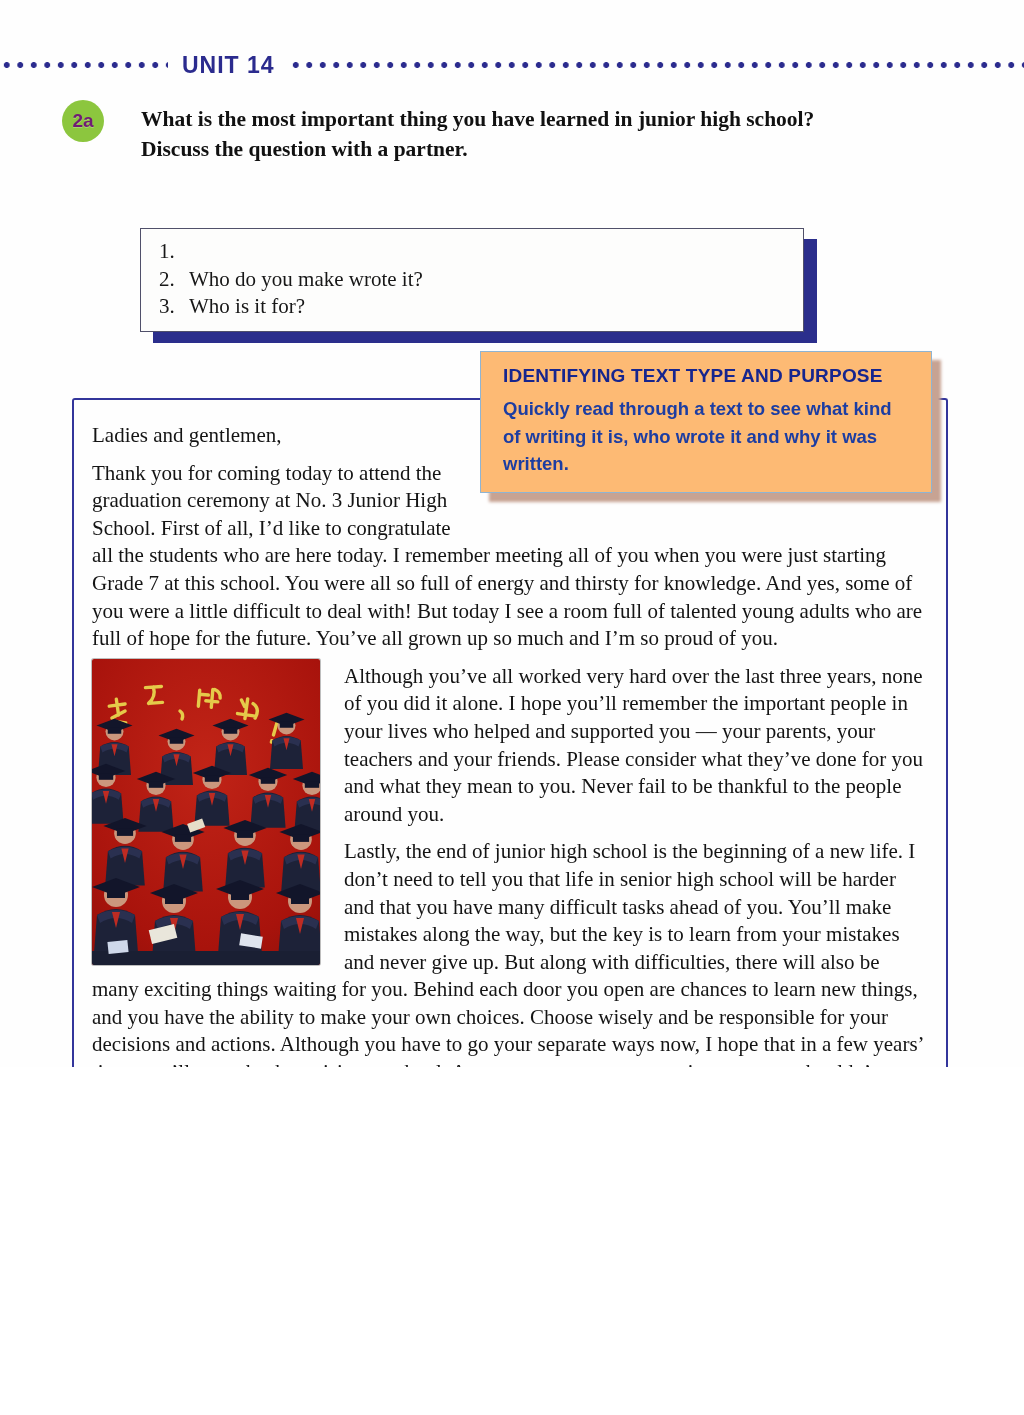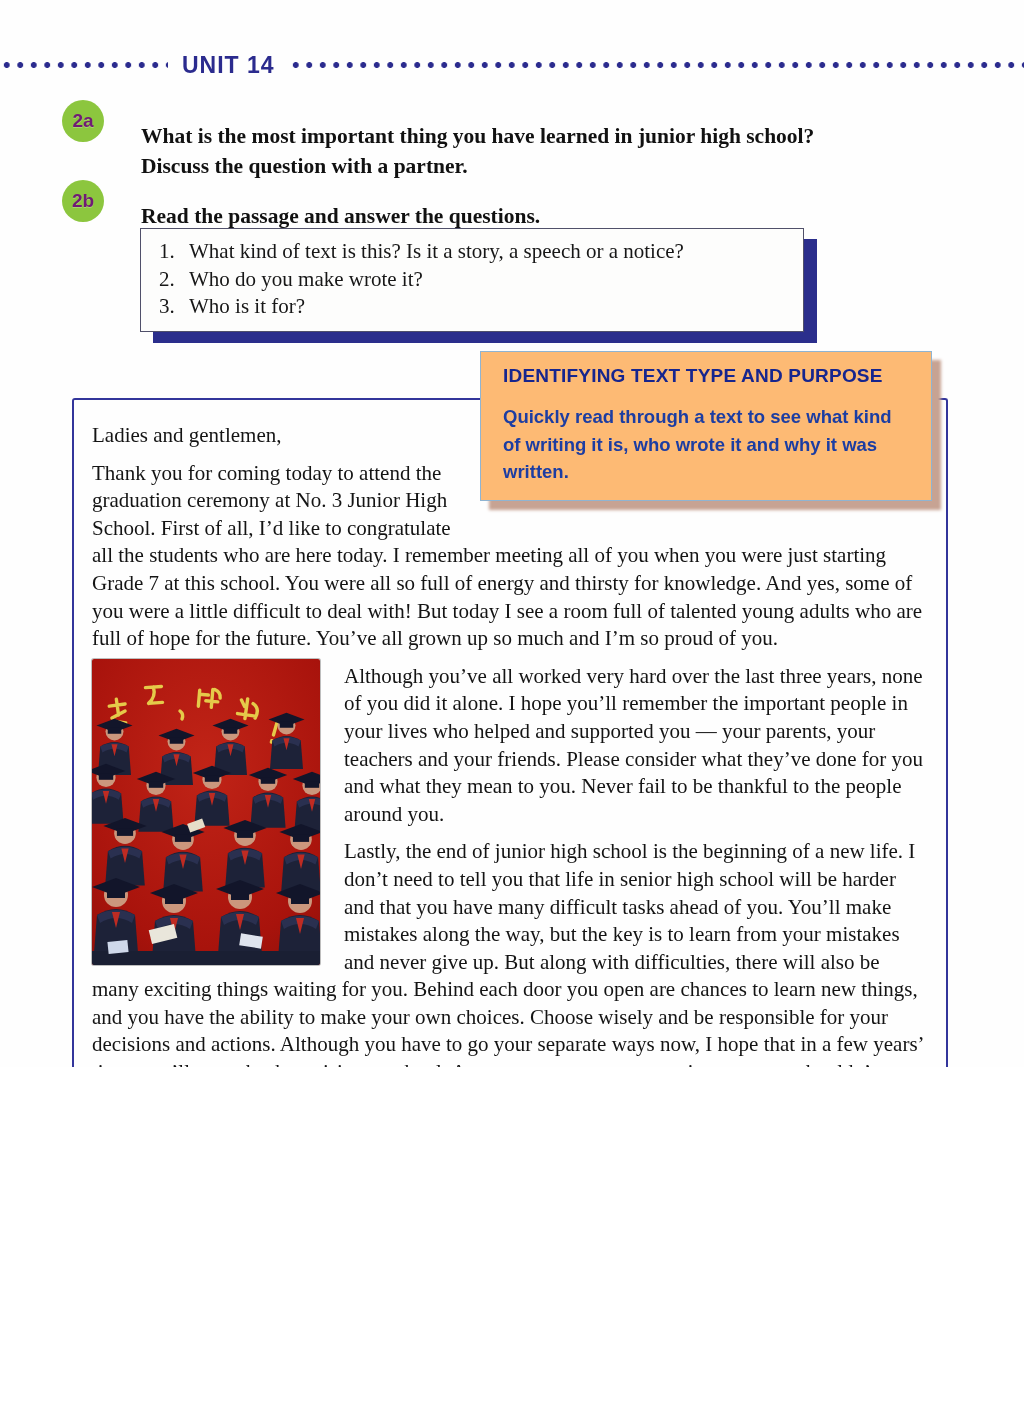--- a/index.html
+++ b/index.html
@@ -22,36 +22,36 @@
 
   
   .activity { position:absolute; left:62px; display:flex; gap:37px; align-items:flex-start; }
   .activity-2a { top:100px; }
   .activity-2b { top:180px; }
   .badge { width:42px; height:42px; border-radius:50%; background:#8cc63e; flex:0 0 42px;
     display:flex; align-items:center; justify-content:center;
     font-family:"Liberation Sans", sans-serif; font-weight:bold; font-size:19px;
     color:#701a75; text-shadow:0 1px 0 rgba(255,255,255,.25); }
   .activity-text { max-width:738px; font-weight:bold; font-size:21.5px; line-height:30px;
-    color:#111; padding-top:4px;margin-top:17px; }
+    color:#111; padding-top:4px; }
 
   
   .questions-box { position:absolute; top:228px; left:140px; width:664px;
     background:#fdfdfc; border:1.5px solid #50506a;
     box-shadow:13px 11px 0 #2b2e8c; padding:9px 16px 10px 18px; }
   .q-row { font-size:21px; line-height:27.5px; color:#171717; display:flex; }
   .q-num { width:30px; flex:0 0 30px; }
 
   
   .strategy-box { position:absolute; top:351px; left:480px; width:452px; z-index:3;
     background:#fdba74; border:1px solid #8fb4d2;
     box-shadow:9px 9px 3px #c7a393; padding:13px 26px 14px 22px;
     font-family:"Liberation Sans", sans-serif; }
   .strategy-title { font-weight:bold; font-size:19px; color:#16258e; letter-spacing:.2px; }
-  .strategy-body { margin-top:16px; font-weight:bold; font-size:18.5px; line-height:27.5px;
+  .strategy-body { margin-top:8px; font-weight:bold; font-size:18.5px; line-height:27.5px;
     color:#1c3da2; }
 
   
   .passage-box { position:absolute; top:398px; left:72px; width:876px; height:886px;
     background:#fefefe; border:2px solid #33359b; border-bottom:none;
     border-radius:3px 3px 0 0; padding:14px 18px 0 18px; z-index:1; }
   .tip-spacer { float:right; width:456px; height:114px; }
   .passage-box p { font-size:21px; line-height:27.6px; color:#141414; margin:10px 0 0 0; }
   .salutation { margin-top:8px !important; }
   .closing { margin-top:16px !important; }
@@ -77,29 +77,24 @@
     <div class="dots dots-left"></div>
     <div class="unit-label">UNIT 14</div>
     <div class="dots dots-right"></div>
   </div>
 
   <div class="activity activity-2a">
     <div class="badge">2a</div>
     <div class="activity-text">What is the most important thing you have learned in junior high school? Discuss the question with a partner.</div>
   </div>
 
-  <div class="activity activity-2b">
-    <div class="badge">2b</div>
-    <div class="activity-text">Read the passage and answer the questions.</div>
-  </div>
 
   <div class="questions-box">
     <div class="q-row">
       <span class="q-num">1.</span>
-      <span>What kind of text is this? Is it a story, a speech or a notice?</span>
     </div>
     <div class="q-row">
       <span class="q-num">2.</span>
       <span>Who do you make wrote it?</span>
     </div>
     <div class="q-row">
       <span class="q-num">3.</span>
       <span>Who is it for?</span>
     </div>
   </div>

